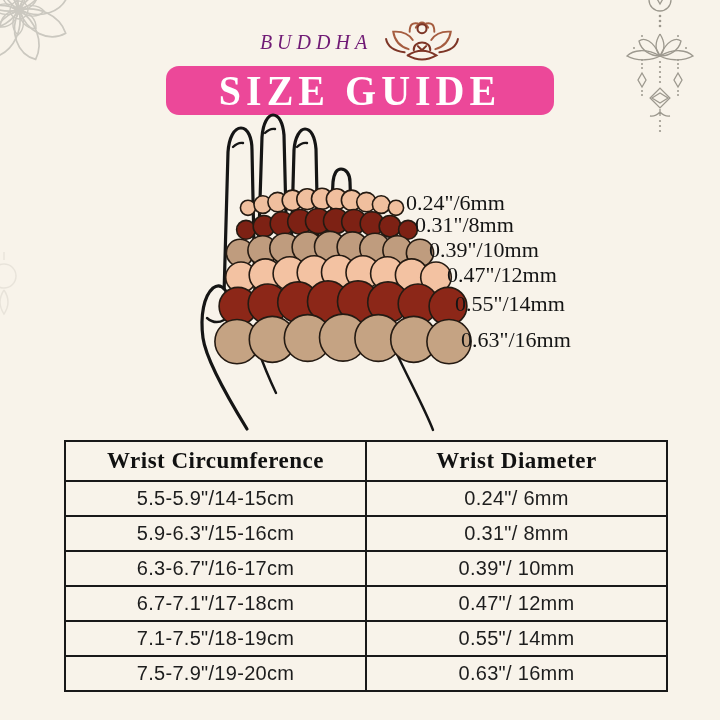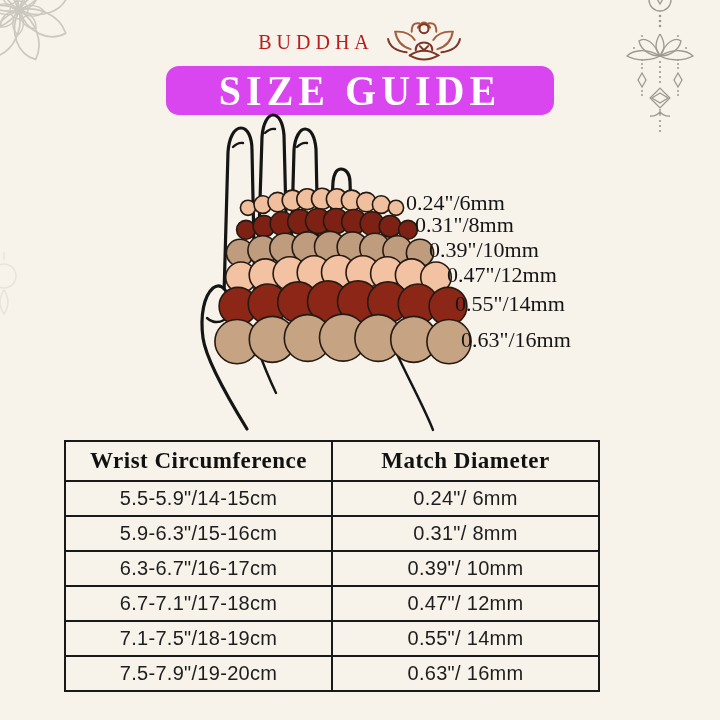--- a/index.html
+++ b/index.html
@@ -13,35 +13,35 @@
 
   
   .deco-tl{position:absolute;left:-28px;top:-34px;width:170px;height:170px;opacity:.75;}
   .deco-tr{position:absolute;left:612px;top:-8px;width:100px;height:150px;opacity:.85;}
   .deco-left{position:absolute;left:-6px;top:250px;width:40px;height:80px;opacity:.14;}
 
   
   .logo-row{position:absolute;top:16px;left:0;right:0;height:52px;
     display:flex;align-items:center;justify-content:center;gap:12px;}
   .brand{font-family:"Liberation Serif",serif;font-size:20px;letter-spacing:5px;
-    color:#b91c1c;white-space:nowrap;}
+    color:#701a75;white-space:nowrap;font-style:italic;}
 
   
   .banner{position:absolute;left:166px;top:66px;width:388px;height:49px;
-    background:#d946ef;border-radius:13px;
+    background:#ec4899;border-radius:13px;
     display:flex;align-items:center;justify-content:center;}
   .banner-title{font-family:"Liberation Serif",serif;font-weight:700;font-size:40px;
     letter-spacing:5px;color:#ffffff;white-space:nowrap;transform:scaleY(1.05);}
 
   
   .hand-wrap{position:absolute;left:130px;top:110px;width:460px;height:330px;}
   .bead-label{font-family:"Liberation Serif",serif;font-size:22px;fill:#141414;}
 
   
-  .size-table{position:absolute;left:64px;top:440px;width:536px;
+  .size-table{position:absolute;left:64px;top:440px;width:604px;
     border-collapse:collapse;table-layout:fixed;}
   .size-table th{
     font-family:"Liberation Serif",serif;font-size:23px;font-weight:700;color:#111;
     height:36px;border:2px solid #191919;text-align:center;letter-spacing:.5px;}
   .size-table td{
     font-size:20px;color:#1d1d1d;height:31px;text-align:center;
     border:2px solid #191919;letter-spacing:.3px;}
 
   
   .note{position:absolute;top:666px;left:0;right:0;text-align:center;
@@ -252,21 +252,21 @@
           <text x="325" y="201" class="bead-label">0.55"/14mm</text>
           <text x="331" y="237" class="bead-label">0.63"/16mm</text>
         </g>
     </svg>
   </div>
 
   <table class="size-table">
     <thead>
         <tr id="tableHeadRow">
           <th>Wrist Circumference</th>
-          <th>Match Diameter</th>
+          <th>Wrist Diameter</th>
         </tr>
       </thead>
     <tbody id="tableBody">
         <tr>
           <td>5.5-5.9"/14-15cm</td>
           <td>0.24"/ 6mm</td>
         </tr>
         <tr>
           <td>5.9-6.3"/15-16cm</td>
           <td>0.31"/ 8mm</td>

